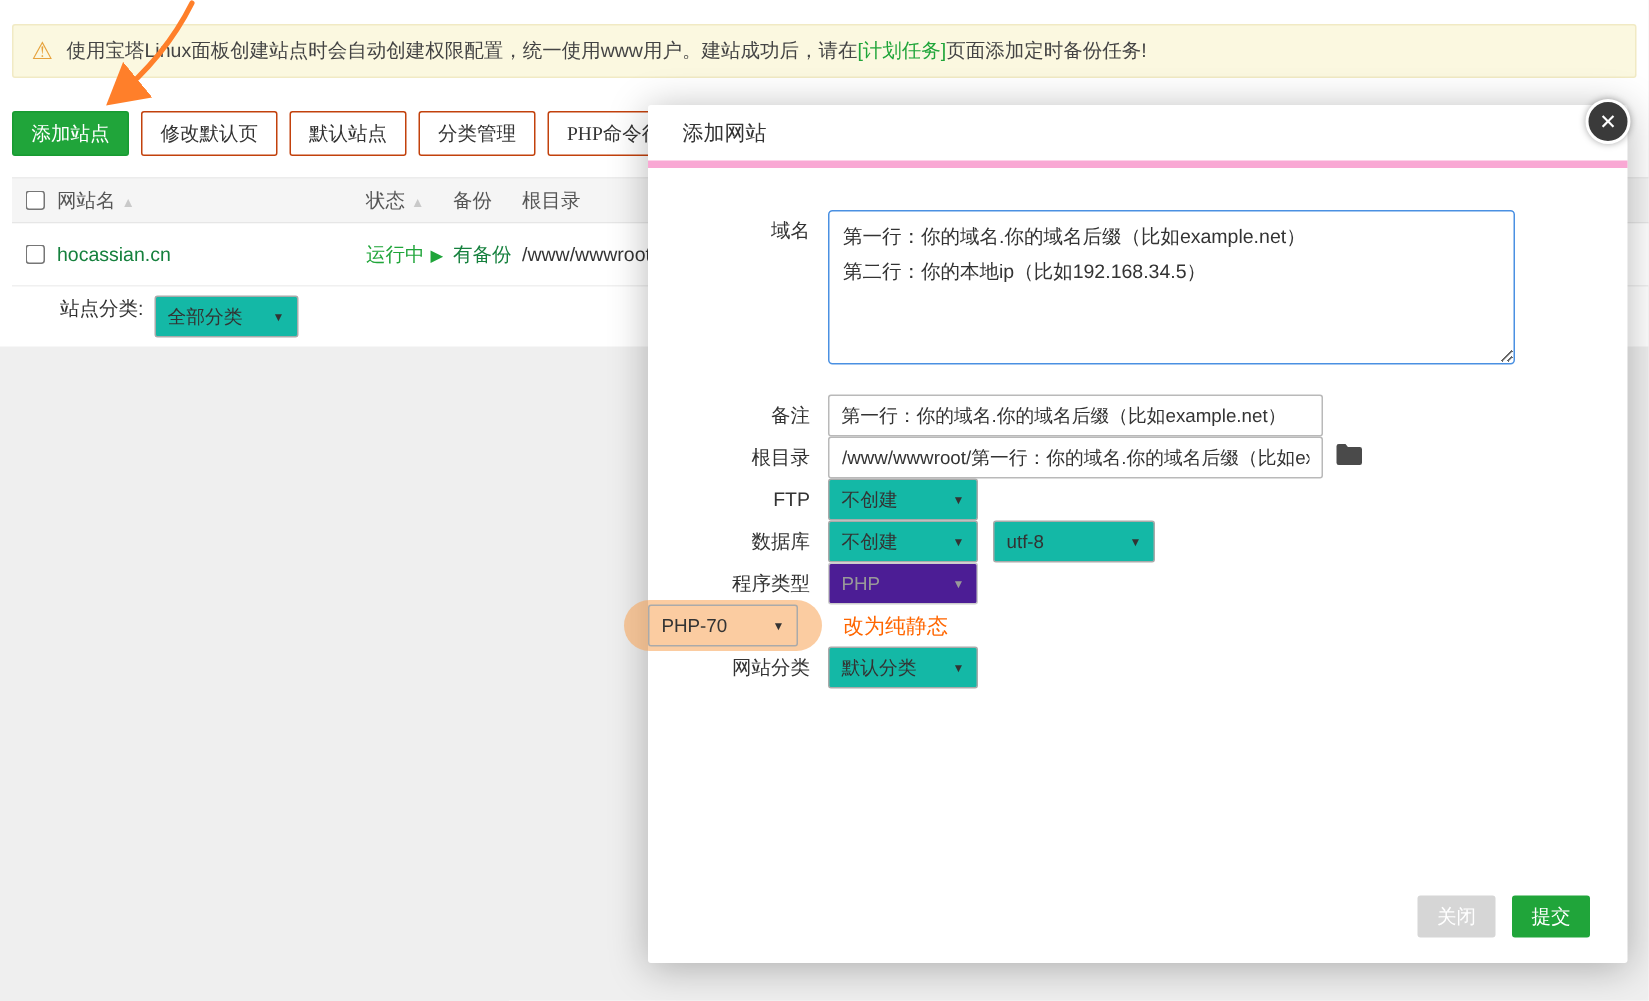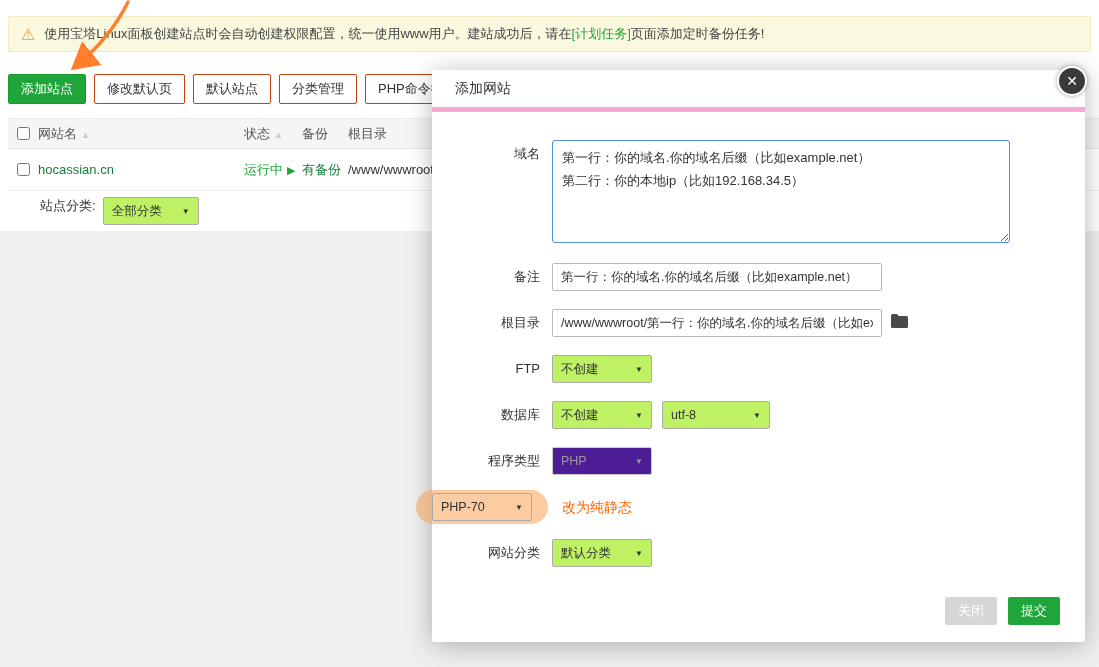--- a/index.html
+++ b/index.html
@@ -9,55 +9,55 @@
   
   .top-white { position:absolute; top:0; left:0; right:0; height:231px; background:#fff; }
 
   .warning-bar { position:absolute; top:16px; left:8px; right:8px; height:36px;
     background:#fbf8e0; border:1px solid #f1eac4; border-radius:2px;
     display:flex; align-items:center; padding:0 12px; color:#444; }
   .warn-icon { color:#e6a23c; font-size:16px; margin-right:9px; }
   .green-link { color:#20a53a; text-decoration:none; cursor:pointer; }
 
   .toolbar { position:absolute; top:74px; left:8px; display:flex; align-items:center; }
-  .btn { height:30px; padding:0 12px; font-size:13px; border-radius:2px; cursor:pointer; font-family:Liberation Sans, sans-serif; }
+  .btn { height:30px; padding:0 12px; font-size:13px; border-radius:2px; cursor:pointer; font-family:Liberation Serif, serif; }
   .btn-green { background:#20a53a; border:1px solid #179b31; color:#fff; }
   .btn-plain { background:#fff; border:1px solid #c2410c; color:#333; margin-left:8px; }
 
   .site-table { position:absolute; top:118px; left:8px; right:0; }
   .t-row { display:grid; grid-template-columns:30px 206px 58px 46px 1fr; align-items:center; }
   .t-head { height:31px; background:#f5f5f5; border-top:1px solid #ececec; border-bottom:1px solid #e6e6e6; color:#555; }
   .t-data { height:42px; background:#fff; border-bottom:1px solid #f0f0f0; }
   .t-cell { white-space:nowrap; overflow:visible; }
   .cb-cell { display:flex; justify-content:center; }
   .sort { color:#c9c9c9; font-size:9px; margin-left:4px; }
   .green-text { color:#20a53a; }
   .site-link { color:#15803d; cursor:pointer; }
   .play { color:#20a53a; font-size:11px; margin-left:4px; }
 
   .filter-row { position:absolute; top:197px; left:8px; display:flex; align-items:flex-start;margin-left:32px; }
-  .fake-select { width:100px; height:28px; border:1px solid #aaa; background:#bef264; border-radius:2px;
+  .fake-select { width:100px; height:28px; border:1px solid #aaa; background:#14b8a6; border-radius:2px;
     display:flex; align-items:center; justify-content:space-between; padding:0 8px;
     font-size:12.5px; color:#333; cursor:pointer; }
   .caret { font-size:8px; color:#333; }
   .filter-row .fake-select { width:96px; margin-left:7px; }
 
   
   .anno-arrow { position:absolute; left:52px; top:0; width:96px; height:84px; z-index:4; pointer-events:none; }
 
   
   .modal { position:absolute; left:432px; top:70px; width:653px; height:572px; background:#fff;
     border-radius:2px; box-shadow:0 3px 26px rgba(0,0,0,.28); z-index:10; }
   .modal-header { height:42px; display:flex; align-items:center; padding-left:23px;
     font-size:14px; color:#333; border-bottom:5px solid #f9a8d4; }
   .modal-close { position:absolute; left:625px; top:-4px; width:30px; height:30px; border-radius:50%;
     background:#3a3a3a; border:2px solid #fff; color:#fff; font-size:14px; line-height:26px;
     text-align:center; cursor:pointer; box-shadow:0 0 5px rgba(0,0,0,.35); z-index:11; }
   .modal-body { padding-top:28px; }
-  .form-row { display:flex; align-items:flex-start; margin-bottom:18px; }
+  .form-row { display:flex; align-items:flex-start; margin-bottom:0; }
   .form-row.domain-row { margin-bottom:20px; }
   .f-label { width:120px; padding-right:12px; text-align:right; line-height:28px; color:#333; flex:none; }
   .domain-ta { width:458px; height:103px; border:1px solid #4a90e2; border-radius:3px;
     padding:6px 9px; font-size:13px; line-height:1.75; color:#333; font-family:inherit; resize:both; }
   .text-input { width:330px; height:28px; border:1px solid #b9b9b9; border-radius:2px;
     padding:0 8px; font-size:12.5px; color:#333; font-family:inherit; }
   .folder-btn { margin-left:8px; margin-top:4px; cursor:pointer; }
   .sel-disabled { background:#4c1d95; color:#999; border-color:#ccc; cursor:default; }
   .sel-disabled .caret { color:#999; }
   .charset-sel { width:108px; margin-left:10px; }

